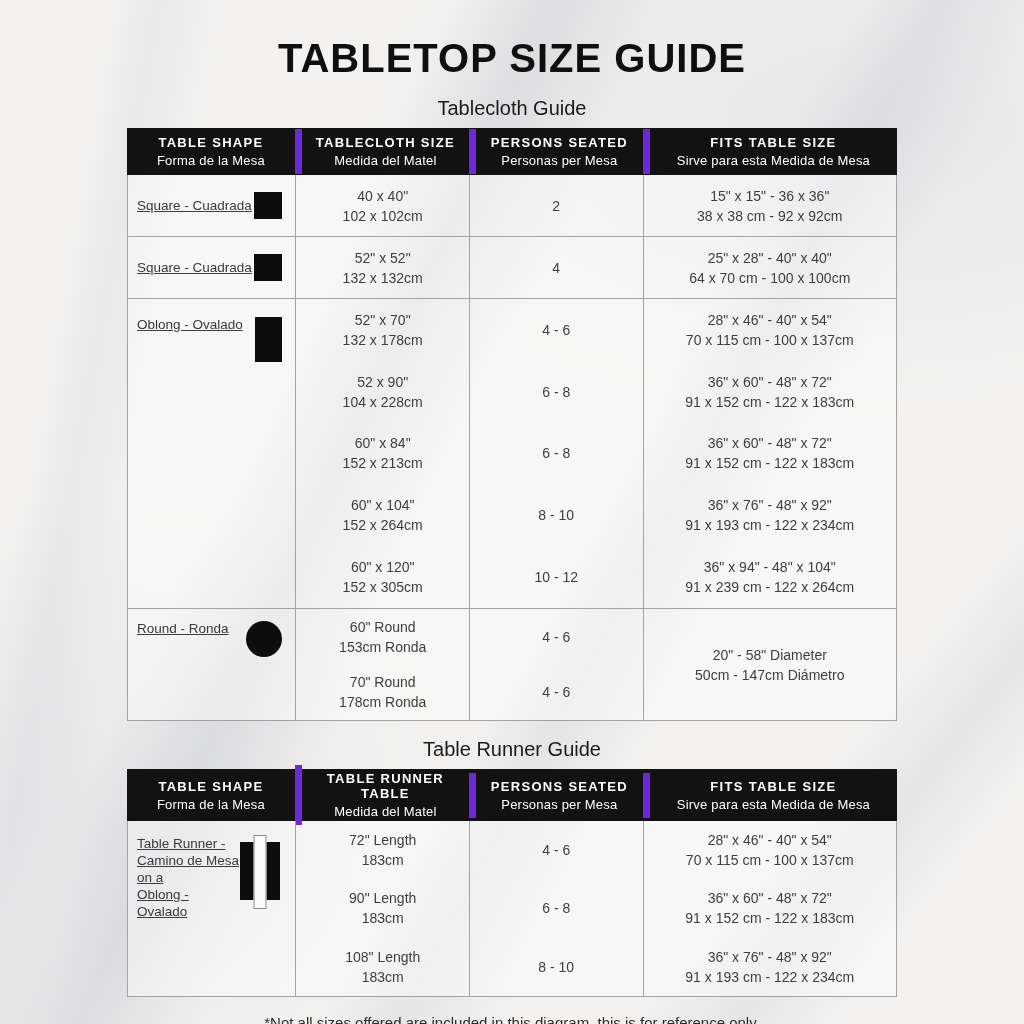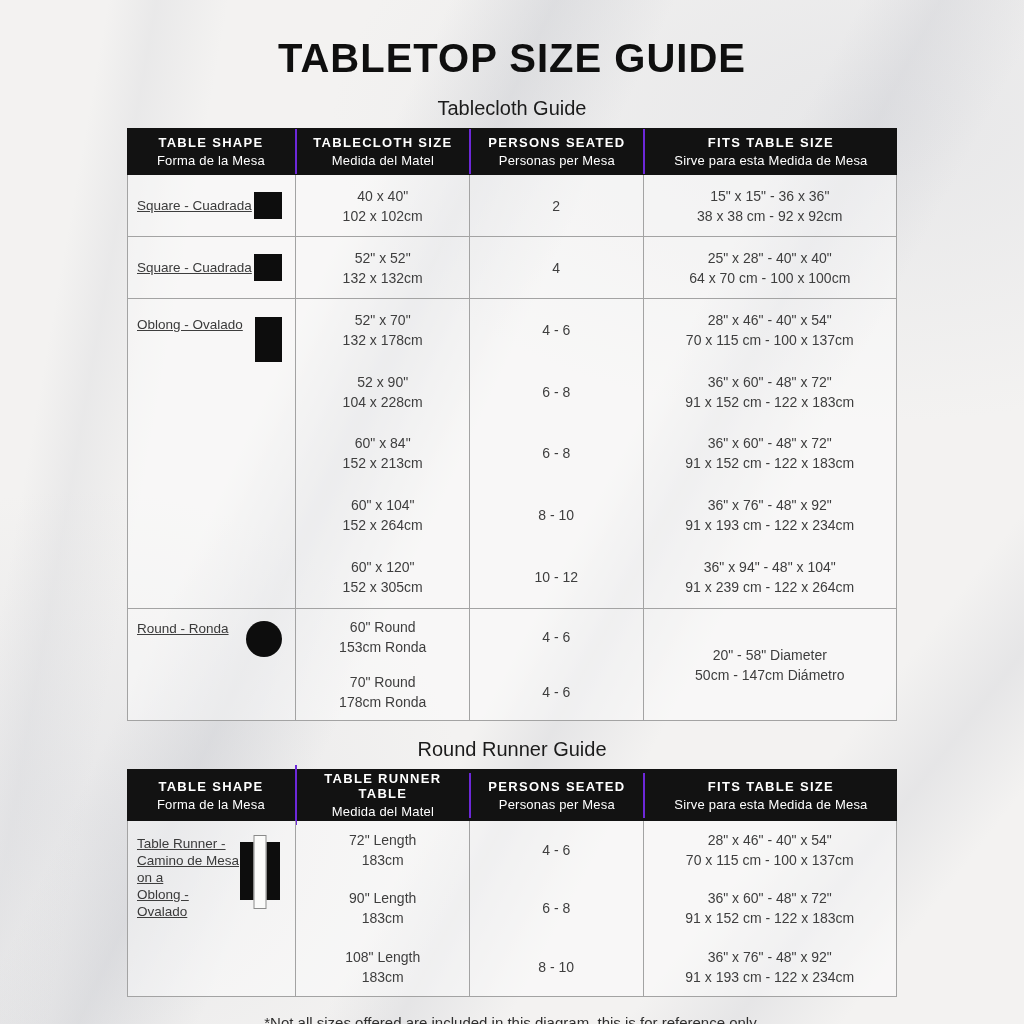--- a/index.html
+++ b/index.html
@@ -49,21 +49,21 @@
     align-items: center;
   }
   .thead .hcell {
     display: flex; flex-direction: column;
     justify-content: center; align-items: center;
     text-align: center;
     gap: 3px;
     padding: 6px 4px;
     box-sizing: border-box;
   }
-  .thead .hcell + .hcell { border-left: 2px solid #6d28d9; }
+  .thead .hcell + .hcell { border-left: 7px solid #6d28d9; }
   .hen { font-size: 13px; font-weight: bold; letter-spacing: 1.3px; }
   .hes { font-size: 13px; letter-spacing: 0.2px; }
   .t1 .thead { height: 47px; }
   .t2 .thead { height: 52px; }
 
   .col1 { width: 21.8%; } .col2 { width: 22.6%; }
   .col3 { width: 22.6%; } .col4 { width: 33%; }
 
   .tbody {
     border: 1px solid #a3a3a3;
@@ -307,21 +307,21 @@
         </div>
         <div class="cell col4 center-cell">
           <span class="line">20" - 58" Diameter</span>
           <span class="line">50cm - 147cm Diámetro</span>
         </div>
       </div>
 
     </div>
   </div>
 
-  <div class="guide-title">Round Runner Guide</div>
+  <div class="guide-title">Table Runner Guide</div>
 
   <div class="guide-table t2">
     <div class="thead">
       <div class="hcell col1">
         <span class="hen">TABLE SHAPE</span>
         <span class="hes">Forma de la Mesa</span>
       </div>
       <div class="hcell col2">
         <span class="hen">TABLE RUNNER TABLE</span>
         <span class="hes">Medida del Matel</span>

